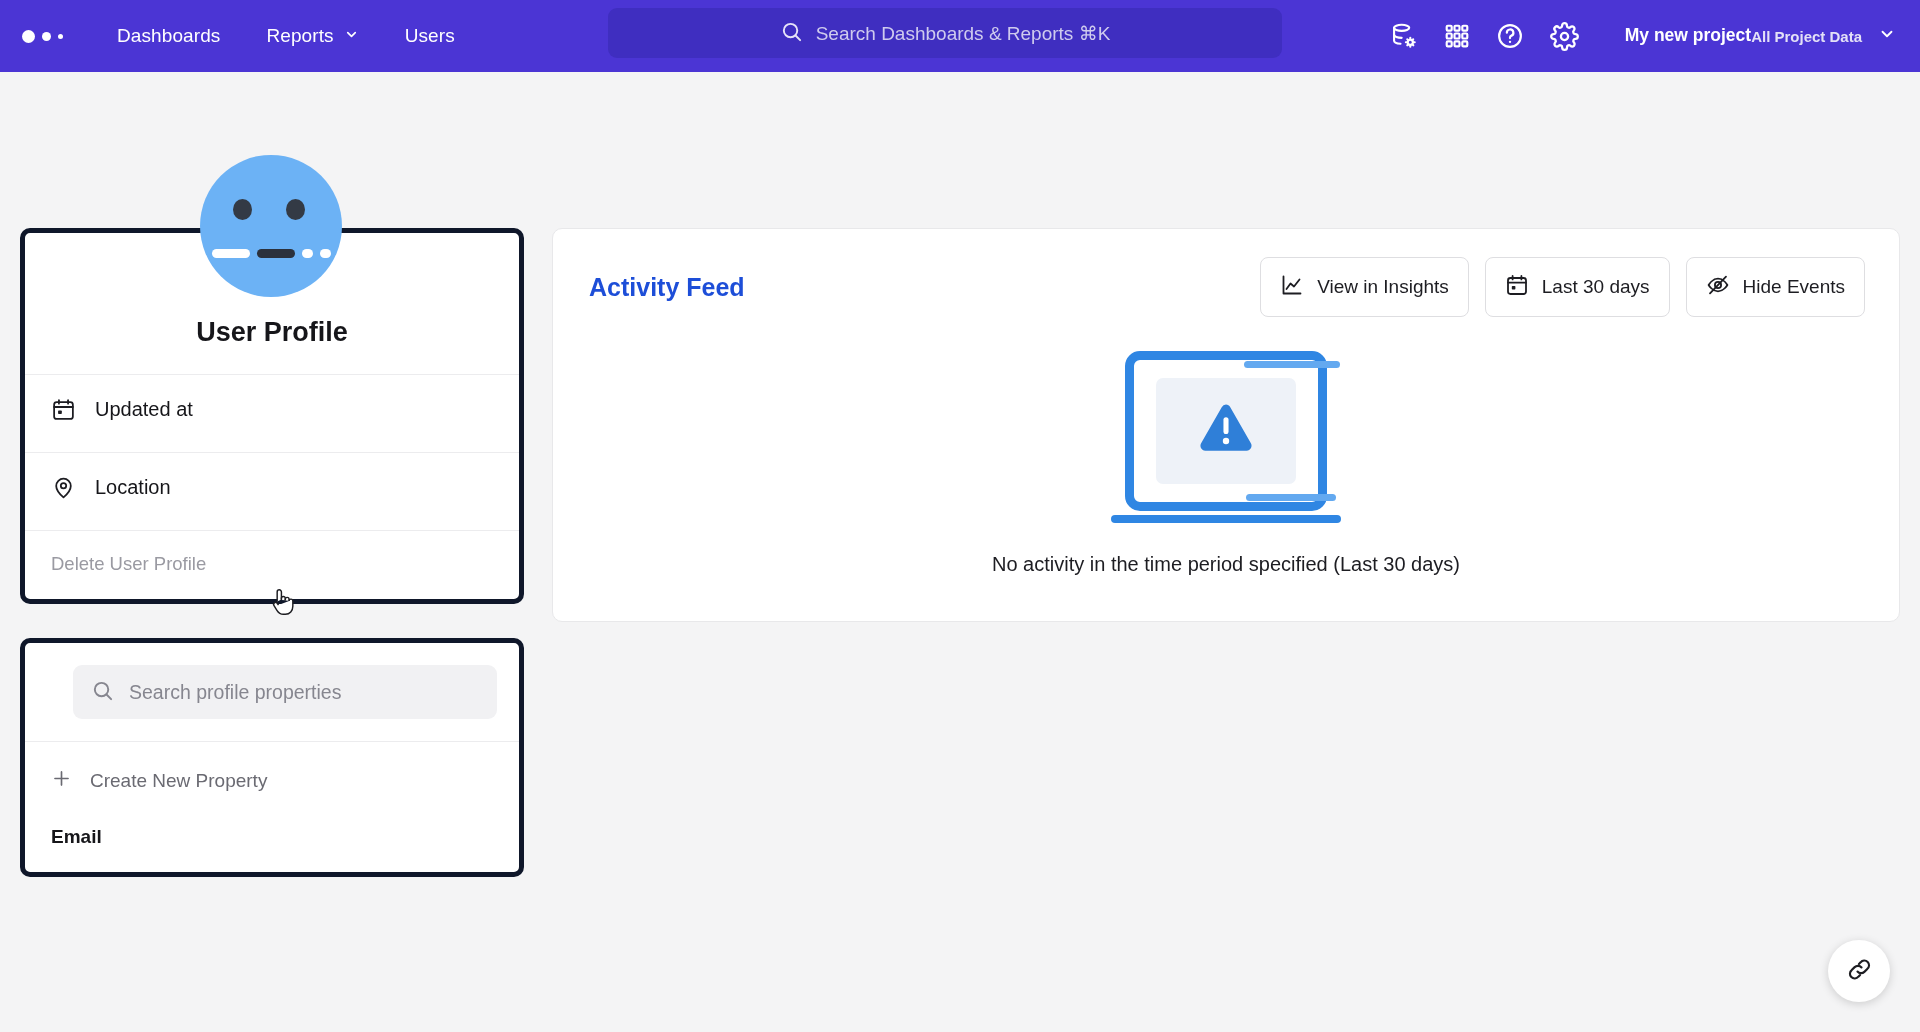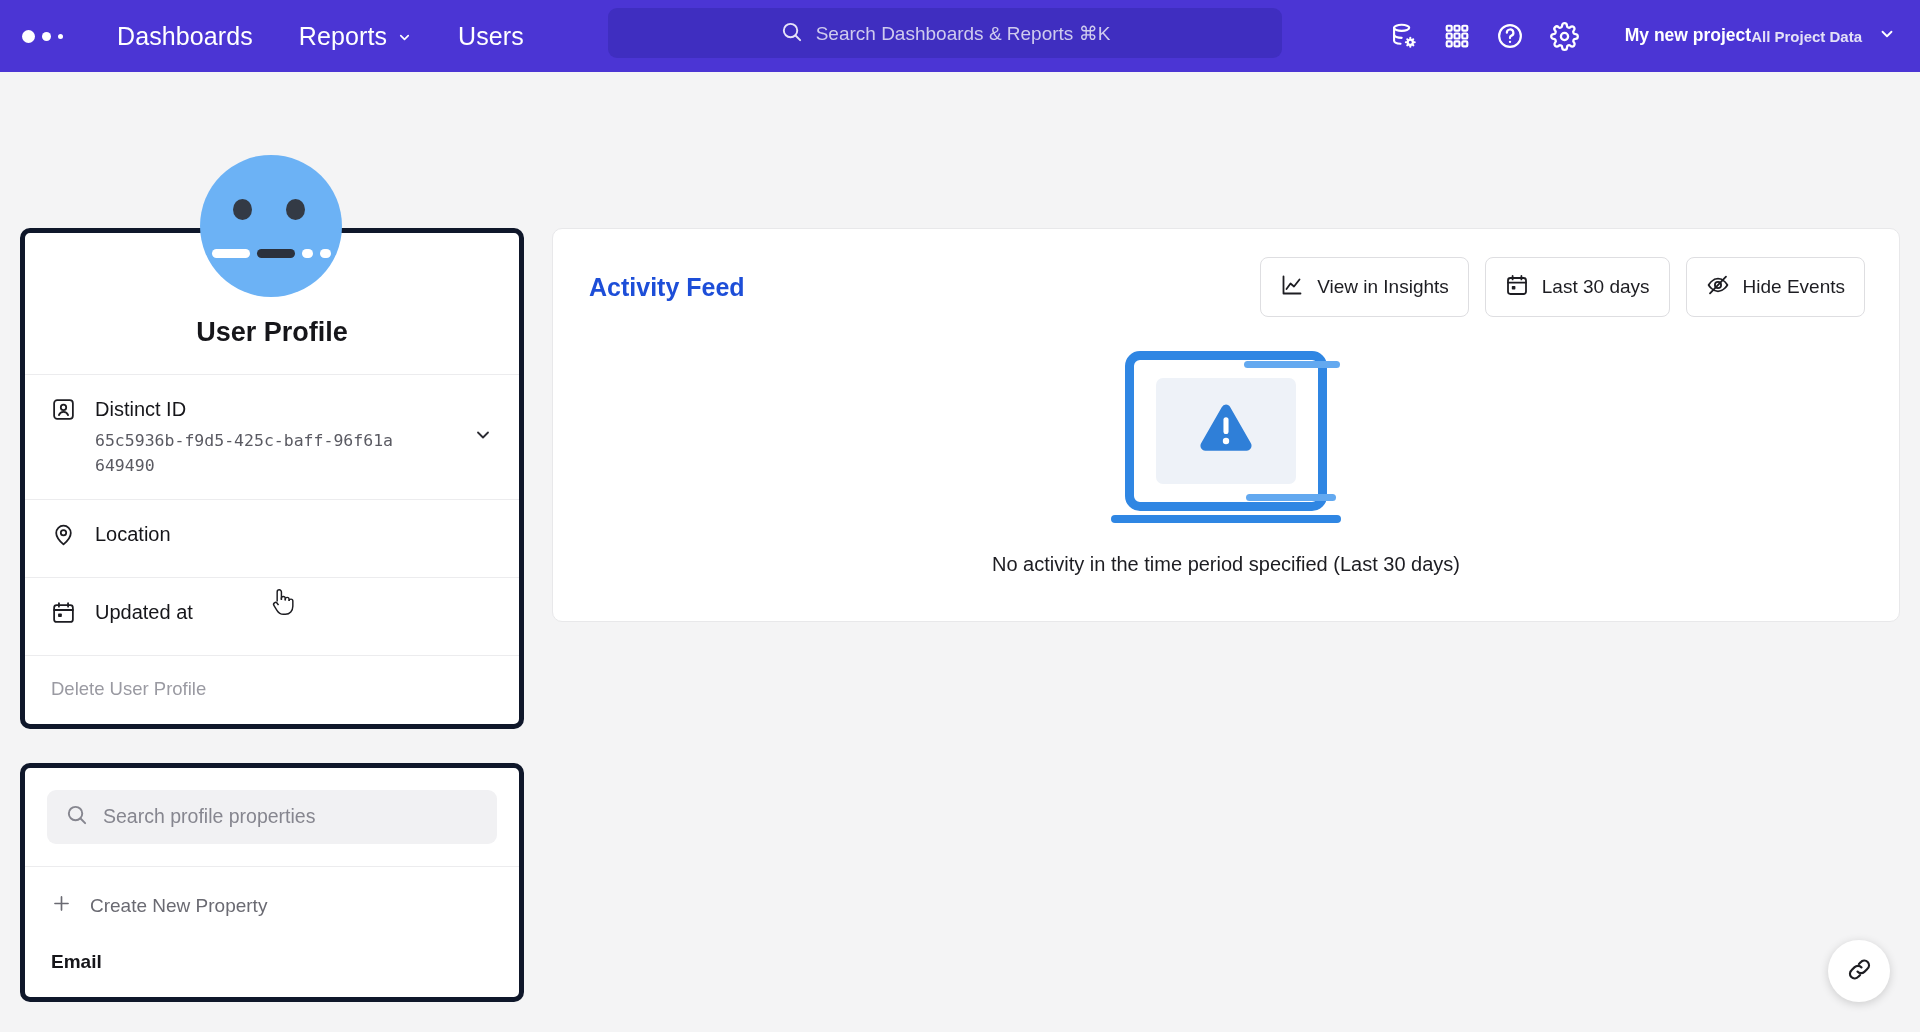--- a/index.html
+++ b/index.html
@@ -20,21 +20,21 @@
   .logo-dots {
     display: flex; align-items: center; gap: 7px;
     margin-left: 22px; margin-right: 40px;
   }
   .logo-dots i { display: block; background: #ffffff; border-radius: 50%; }
   .dot-a { width: 13px; height: 13px; }
   .dot-b { width: 9px;  height: 9px;  }
   .dot-c { width: 5px;  height: 5px;  }
 
   .nav-link {
-    color: #ffffff; font-size: 25px; letter-spacing: .1px;
+    color: #ffffff; font-size: 19px; letter-spacing: .1px;
     padding: 8px 14px; border-radius: 6px; cursor: pointer;
     display: flex; align-items: center; gap: 10px; white-space: nowrap;
   }
   .nav-group { display: flex; align-items: center; gap: 18px; }
 
   .search-wrap {
     position: absolute; left: 608px; top: 8px;
     width: 674px; height: 50px;
     background: #3f2ec0; border-radius: 9px;
     display: flex; align-items: center; justify-content: center;
@@ -102,21 +102,21 @@
   }
 
   .props-card { margin-top: 34px; }
   .props-head {
     padding: 22px 26px; font-size: 20px; font-weight: bold; color: #16161a;
     border-bottom: 1px solid #ececee;
   }
   .props-search-wrap { padding: 22px 22px; border-bottom: 1px solid #ececee; }
   .props-search {
     height: 54px; background: #f1f1f3; border-radius: 9px;
-    display: flex; align-items: center; gap: 15px; padding: 0 18px; cursor: text;
+    display: flex; align-items: center; gap: 15px; padding: 0 18px; cursor: text; margin-left: 26px;
   }
   .props-search .ph { color: #86868f; font-size: 19.5px; }
   .create-row {
     display: flex; align-items: center; gap: 18px;
     padding: 26px 26px 22px; color: #6a6a72; font-size: 19px; cursor: pointer;
   }
   .email-row { padding: 10px 26px 24px; font-size: 19px; font-weight: bold; color: #16161a; }
 
   
   .feed-card {
@@ -280,63 +280,45 @@
 </div>
 
 <div class="left-col">
 
   <div class="card">
 
     <div class="profile-head">
       <div class="profile-title">User Profile</div>
     </div>
 
-    <div class="prop-row">
-      <span class="ico">
-        <svg width="25" height="25" viewBox="0 0 24 24" fill="none" stroke="#1d1d22" stroke-width="1.7" stroke-linecap="round" stroke-linejoin="round">
-          <rect x="3" y="3" width="18" height="18" rx="3"></rect>
-          <circle cx="12" cy="10" r="2.6"></circle>
-          <path d="M7.6 17.4c.7-2.1 2.4-3.1 4.4-3.1s3.7 1 4.4 3.1"></path>
-        </svg>
-      </span>
-      <div class="txt">
-        <div class="prop-label">Distinct ID</div>
-        <div class="prop-value">65c5936b-f9d5-425c-baff-96f61a649490</div>
-      </div>
-      <span class="chev-right">
-        <svg width="20" height="20" viewBox="0 0 24 24" fill="none" stroke="#2c2c33" stroke-width="2.2" stroke-linecap="round" stroke-linejoin="round">
-            <polyline points="6 9 12 15 18 9"></polyline>
-          </svg>
-      </span>
-    </div>
-
-    <div class="prop-row">
-      <span class="ico">
-        <svg width="25" height="25" viewBox="0 0 24 24" fill="none" stroke="#1d1d22" stroke-width="1.7" stroke-linecap="round" stroke-linejoin="round">
-          <path d="M12 21.5s7-6.1 7-11a7 7 0 1 0-14 0c0 4.9 7 11 7 11z"></path>
-          <circle cx="12" cy="10.3" r="2.6"></circle>
-        </svg>
-      </span>
-      <div class="txt">
-        <div class="prop-label">Location</div>
-      </div>
-    </div>
 
     <div class="prop-row">
       <span class="ico">
         <svg width="25" height="25" viewBox="0 0 24 24" fill="none" stroke="#1d1d22" stroke-width="1.7" stroke-linecap="round" stroke-linejoin="round">
           <rect x="3" y="5" width="18" height="16" rx="2.4"></rect>
           <line x1="3" y1="9.6" x2="21" y2="9.6"></line>
           <line x1="7.6" y1="3" x2="7.6" y2="6.4"></line>
           <line x1="16.4" y1="3" x2="16.4" y2="6.4"></line>
           <rect x="6.8" y="13" width="3.6" height="3.4" rx=".7" fill="#1d1d22" stroke="none"></rect>
         </svg>
       </span>
       <div class="txt">
         <div class="prop-label">Updated at</div>
+      </div>
+    </div>
+
+    <div class="prop-row">
+      <span class="ico">
+        <svg width="25" height="25" viewBox="0 0 24 24" fill="none" stroke="#1d1d22" stroke-width="1.7" stroke-linecap="round" stroke-linejoin="round">
+          <path d="M12 21.5s7-6.1 7-11a7 7 0 1 0-14 0c0 4.9 7 11 7 11z"></path>
+          <circle cx="12" cy="10.3" r="2.6"></circle>
+        </svg>
+      </span>
+      <div class="txt">
+        <div class="prop-label">Location</div>
       </div>
     </div>
 
     <div class="danger-row">Delete User Profile</div>
   </div>
 
   <div class="card props-card">
 
     <div class="props-search-wrap">
       <div class="props-search">

